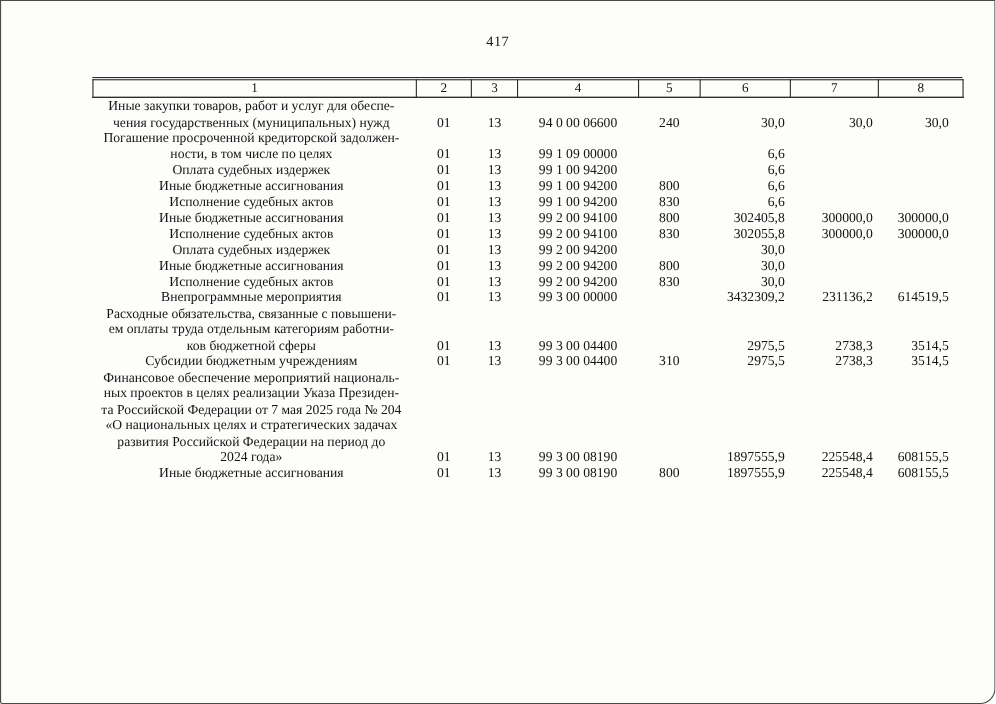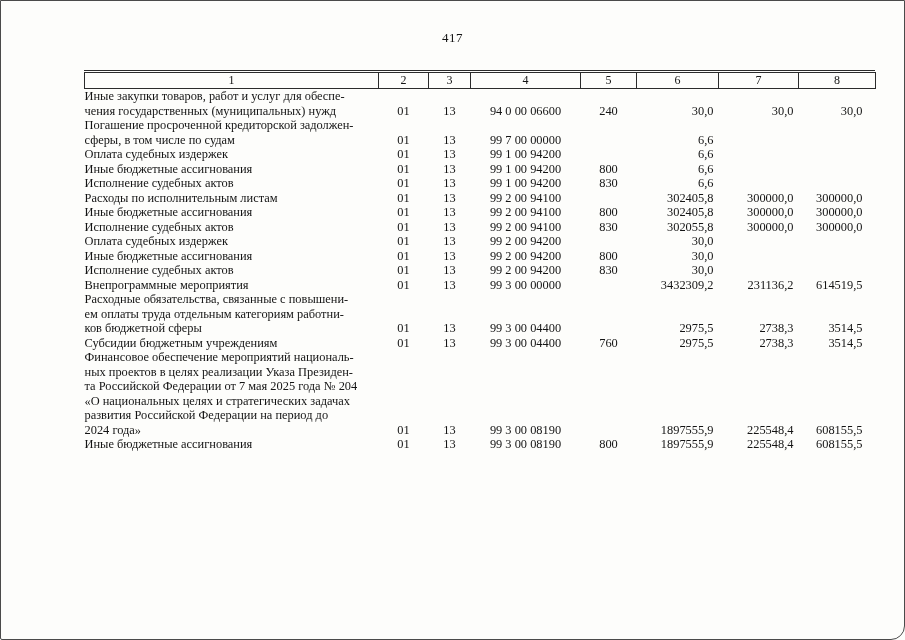--- a/index.html
+++ b/index.html
@@ -54,21 +54,21 @@
   }
   tbody td {
     padding: 0;
     vertical-align: bottom;
     font-size: 12.4px;
     line-height: 14.5px;
   }
   td.cname {
     white-space: pre-line;
     padding-right: 6px;
-    text-align: left;
+    text-align: center;
   }
   td.cc { text-align: center; }
   td.cr { text-align: right; padding-right: 5px; }
   td.cr8 { text-align: right; padding-right: 13px; }
 </style>
 </head>
 <body>
 
 <div class="scan-frame"></div>
 
@@ -106,24 +106,24 @@
     <td class="cc">01</td>
     <td class="cc">13</td>
     <td class="cc">94 0 00 06600</td>
     <td class="cc">240</td>
     <td class="cr">30,0</td>
     <td class="cr">30,0</td>
     <td class="cr8">30,0</td>
   </tr>
         <tr>
     <td class="cname">Погашение просроченной кредиторской задолжен-
-сферы, в том числе по судам</td>
-    <td class="cc">01</td>
-    <td class="cc">13</td>
-    <td class="cc">99 7 00 00000</td>
+ности, в том числе по целях</td>
+    <td class="cc">01</td>
+    <td class="cc">13</td>
+    <td class="cc">99 1 09 00000</td>
     <td class="cc"></td>
     <td class="cr">6,6</td>
     <td class="cr"></td>
     <td class="cr8"></td>
   </tr>
         <tr>
     <td class="cname">Оплата судебных издержек</td>
     <td class="cc">01</td>
     <td class="cc">13</td>
     <td class="cc">99 1 00 94200</td>
@@ -144,30 +144,20 @@
   </tr>
         <tr>
     <td class="cname">Исполнение судебных актов</td>
     <td class="cc">01</td>
     <td class="cc">13</td>
     <td class="cc">99 1 00 94200</td>
     <td class="cc">830</td>
     <td class="cr">6,6</td>
     <td class="cr"></td>
     <td class="cr8"></td>
-  </tr>
-        <tr>
-    <td class="cname">Расходы по исполнительным листам</td>
-    <td class="cc">01</td>
-    <td class="cc">13</td>
-    <td class="cc">99 2 00 94100</td>
-    <td class="cc"></td>
-    <td class="cr">302405,8</td>
-    <td class="cr">300000,0</td>
-    <td class="cr8">300000,0</td>
   </tr>
         <tr>
     <td class="cname">Иные бюджетные ассигнования</td>
     <td class="cc">01</td>
     <td class="cc">13</td>
     <td class="cc">99 2 00 94100</td>
     <td class="cc">800</td>
     <td class="cr">302405,8</td>
     <td class="cr">300000,0</td>
     <td class="cr8">300000,0</td>
@@ -232,21 +222,21 @@
     <td class="cc"></td>
     <td class="cr">2975,5</td>
     <td class="cr">2738,3</td>
     <td class="cr8">3514,5</td>
   </tr>
         <tr>
     <td class="cname">Субсидии бюджетным учреждениям</td>
     <td class="cc">01</td>
     <td class="cc">13</td>
     <td class="cc">99 3 00 04400</td>
-    <td class="cc">760</td>
+    <td class="cc">310</td>
     <td class="cr">2975,5</td>
     <td class="cr">2738,3</td>
     <td class="cr8">3514,5</td>
   </tr>
         <tr>
     <td class="cname">Финансовое обеспечение мероприятий националь-
 ных проектов в целях реализации Указа Президен-
 та Российской Федерации от 7 мая 2025 года № 204
 «О национальных целях и стратегических задачах
 развития Российской Федерации на период до

